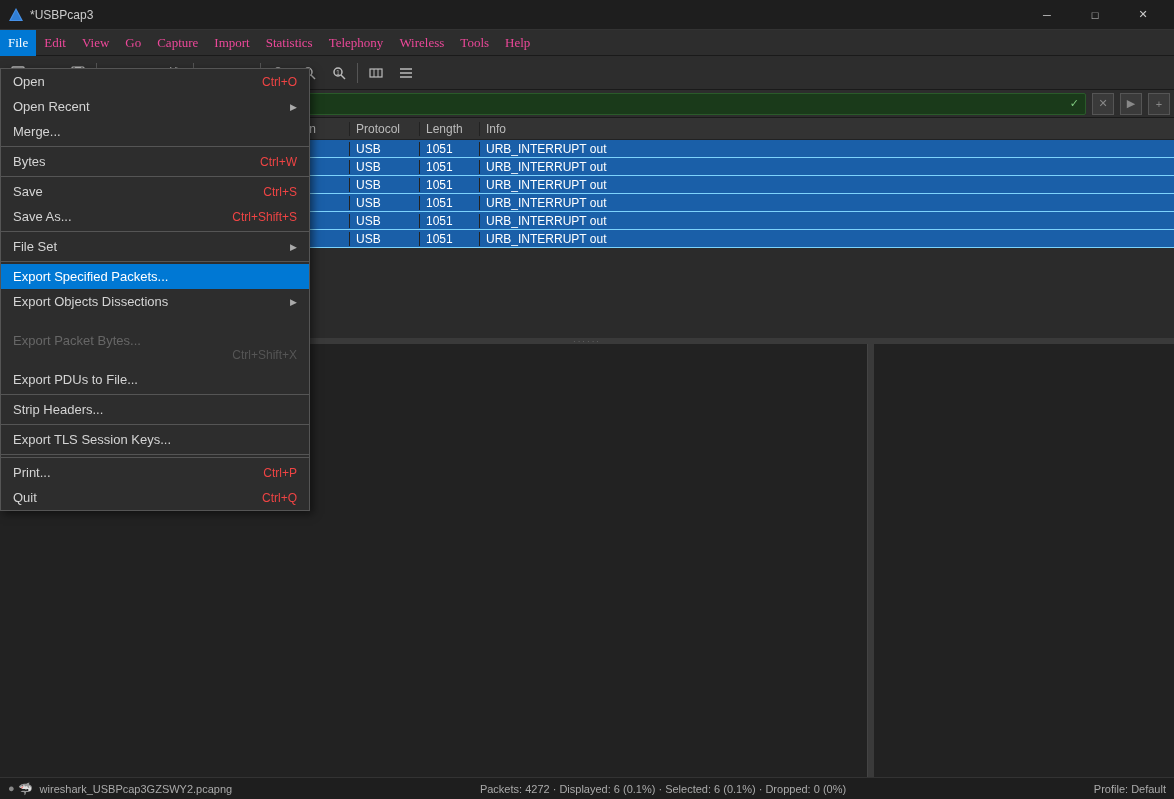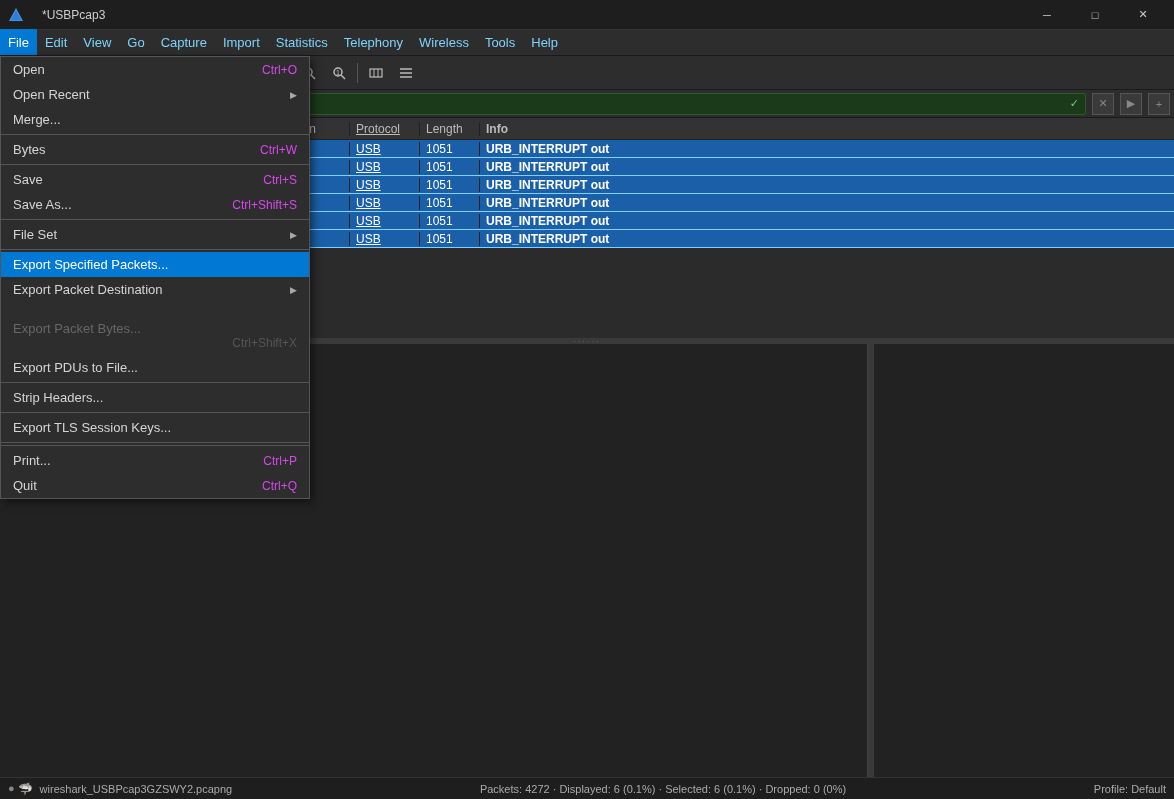--- a/index.html
+++ b/index.html
@@ -20,21 +20,21 @@
       height: 30px;
       display: flex;
       align-items: center;
       justify-content: space-between;
       padding: 0 8px;
       border-bottom: 1px solid #333;
     }
     .titlebar-left {
       display: flex;
       align-items: center;
-      gap: 18px;
+      gap: 6px;
     }
     .titlebar-title {
       font-size: 12px;
       color: #ccc;
     }
     .titlebar-controls {
       display: flex;
       gap: 2px;
     }
     .titlebar-btn {
@@ -46,28 +46,29 @@
       cursor: pointer;
       font-size: 11px;
       color: #ccc;
     }
 
     
     .menubar {
       background: #2d2d2d;
       height: 26px;
       display: flex;
-      align-items: flex-end;
+      align-items: center;
       border-bottom: 1px solid #1a1a1a;
       position: relative;
+      font-family: Liberation Serif, serif;
     }
     .menu-item {
       padding: 3px 8px;
       cursor: pointer;
-      color: #7dd3fc;
+      color: #ec4899;
       font-size: 13px;
       height: 26px;
       display: flex;
       align-items: center;
     }
     .menu-item.active { background: #0078d4; color: white; }
 
     
     .toolbar {
       background: #2d2d2d;
@@ -143,23 +144,23 @@
       height: 22px;
       align-items: center;
       border-bottom: 1px solid #222;
       font-size: 12px;
       color: #bbb;
     }
     .col-no { width: 60px; padding: 0 6px; border-right: 1px solid #222; flex-shrink: 0; }
     .col-time { width: 90px; padding: 0 6px; border-right: 1px solid #222; flex-shrink: 0; }
     .col-src { width: 100px; padding: 0 6px; border-right: 1px solid #222; flex-shrink: 0; }
     .col-dst { width: 100px; padding: 0 6px; border-right: 1px solid #222; flex-shrink: 0; }
-    .col-proto { width: 70px; padding: 0 6px; border-right: 1px solid #222; flex-shrink: 0; text-decoration: underline; }
+    .col-proto { width: 70px; padding: 0 6px; border-right: 1px solid #222; flex-shrink: 0; }
     .col-len { width: 60px; padding: 0 6px; border-right: 1px solid #222; flex-shrink: 0; }
-    .col-info { flex: 1; padding: 0 6px; font-weight: bold; }
+    .col-info { flex: 1; padding: 0 6px; }
 
     .packet-row {
       display: flex;
       height: 18px;
       align-items: center;
       font-size: 12px;
       border-bottom: 1px solid #7dd3fc;
     }
     .packet-row.selected { background: #1a5fa8; color: white; }
     .packet-detail {
@@ -207,21 +208,21 @@
       gap: 6px;
     }
     .statusbar-icons {
       display: flex;
       gap: 4px;
     }
 
     
     .dropdown-overlay {
       position: absolute;
-      top: 56px;
+      top: 68px;
       left: 0;
       z-index: 1000;
       display: flex;
     }
     .dropdown-menu {
       background: #2d2d2d;
       border: 1px solid #555;
       min-width: 310px;
       box-shadow: 3px 3px 8px rgba(0,0,0,0.5);
     }
@@ -237,21 +238,21 @@
     }
     .dropdown-item.highlighted { background: #0078d4; color: white; }
     .dropdown-item.disabled { color: #666; cursor: default; }
     .dropdown-separator {
       height: 1px;
       background: #555;
       margin: 2px 0;
     }
     .dropdown-item-shortcut {
       font-size: 12px;
-      color: #d946ef;
+      color: #ef4444;
       margin-left: 20px;
     }
     .dropdown-item-label { flex: 1; }
 
     
     .has-submenu::after {
       content: '▶';
       font-size: 9px;
       color: #aaa;
       margin-left: 8px;
@@ -547,21 +548,21 @@
     <div class="dropdown-item has-submenu">
       <span class="dropdown-item-label">File Set</span>
     </div>
 
     <div class="dropdown-separator"></div>
 
     <div class="dropdown-item highlighted">
       <span class="dropdown-item-label">Export Specified Packets...</span>
     </div>
     <div class="dropdown-item has-submenu">
-      <span class="dropdown-item-label">Export Packet Destination</span>
+      <span class="dropdown-item-label">Export Objects Dissections</span>
     </div>
     <div class="dropdown-item disabled">
       <span class="dropdown-item-label">Export Packet Bytes...</span>
       <span class="dropdown-item-shortcut" style="color:#555;margin-top:29px;">Ctrl+Shift+X</span>
     </div>
     <div class="dropdown-item">
       <span class="dropdown-item-label">Export PDUs to File...</span>
     </div>
 
     <div class="dropdown-separator"></div>

